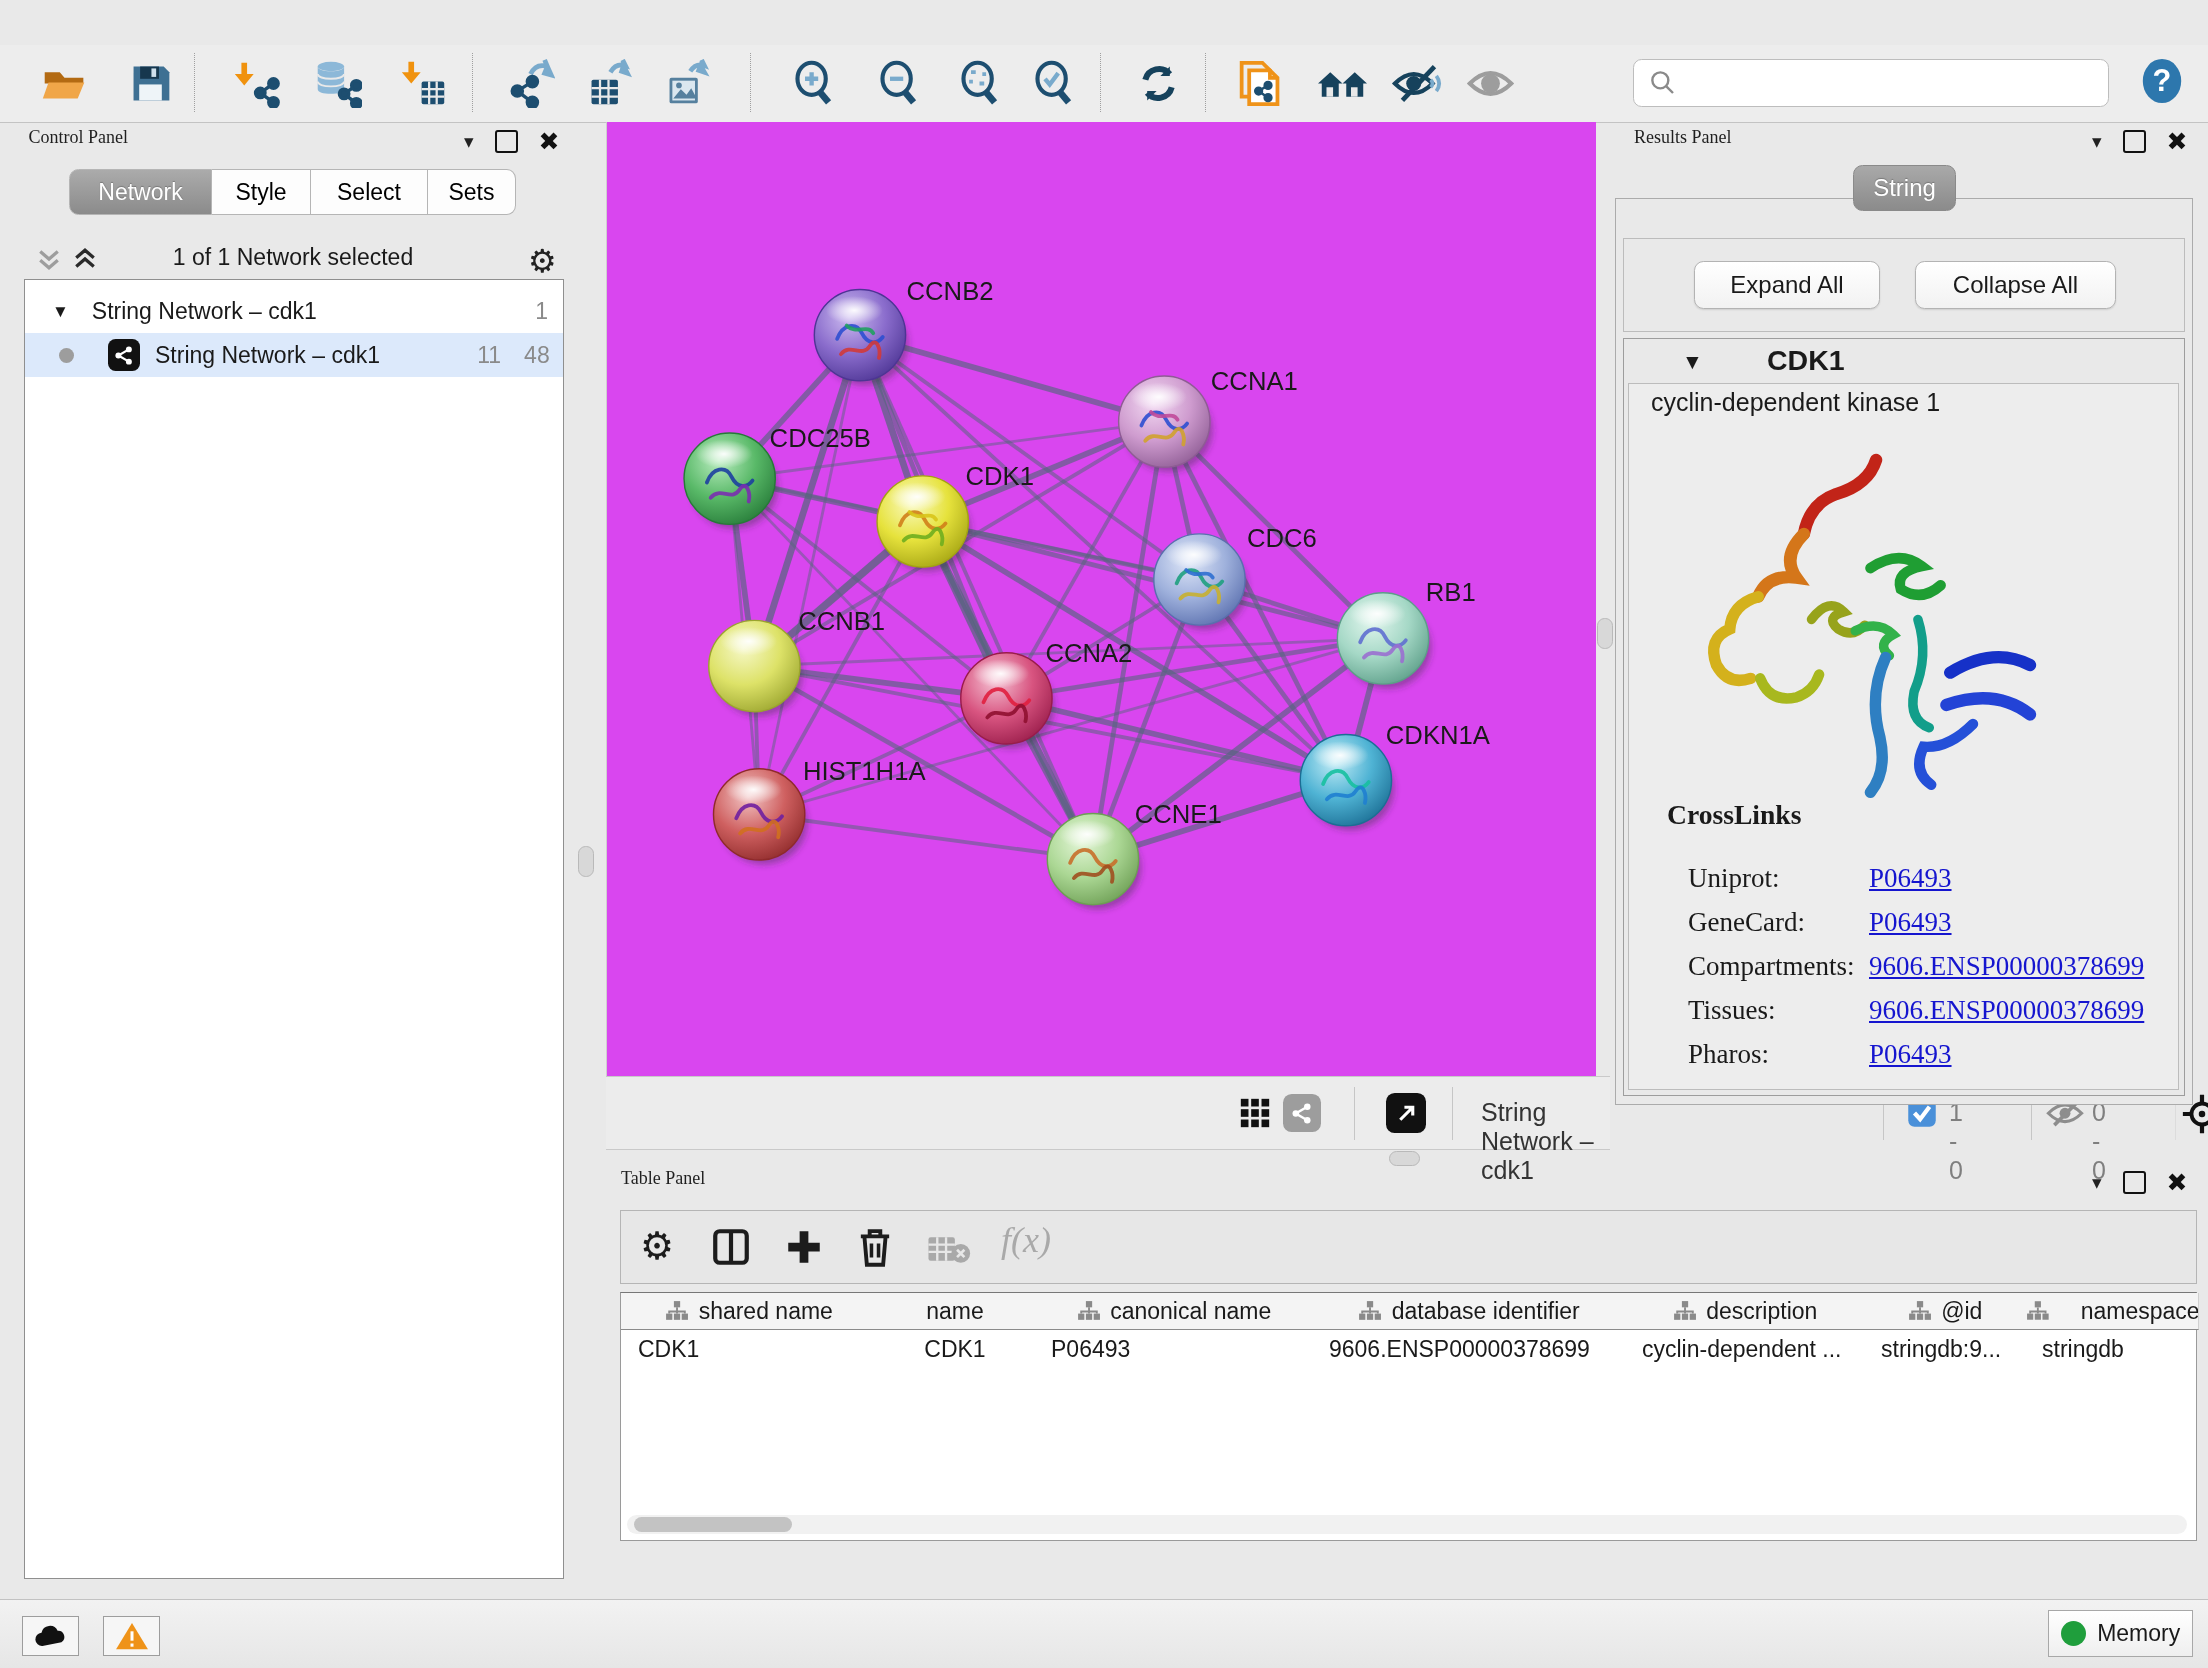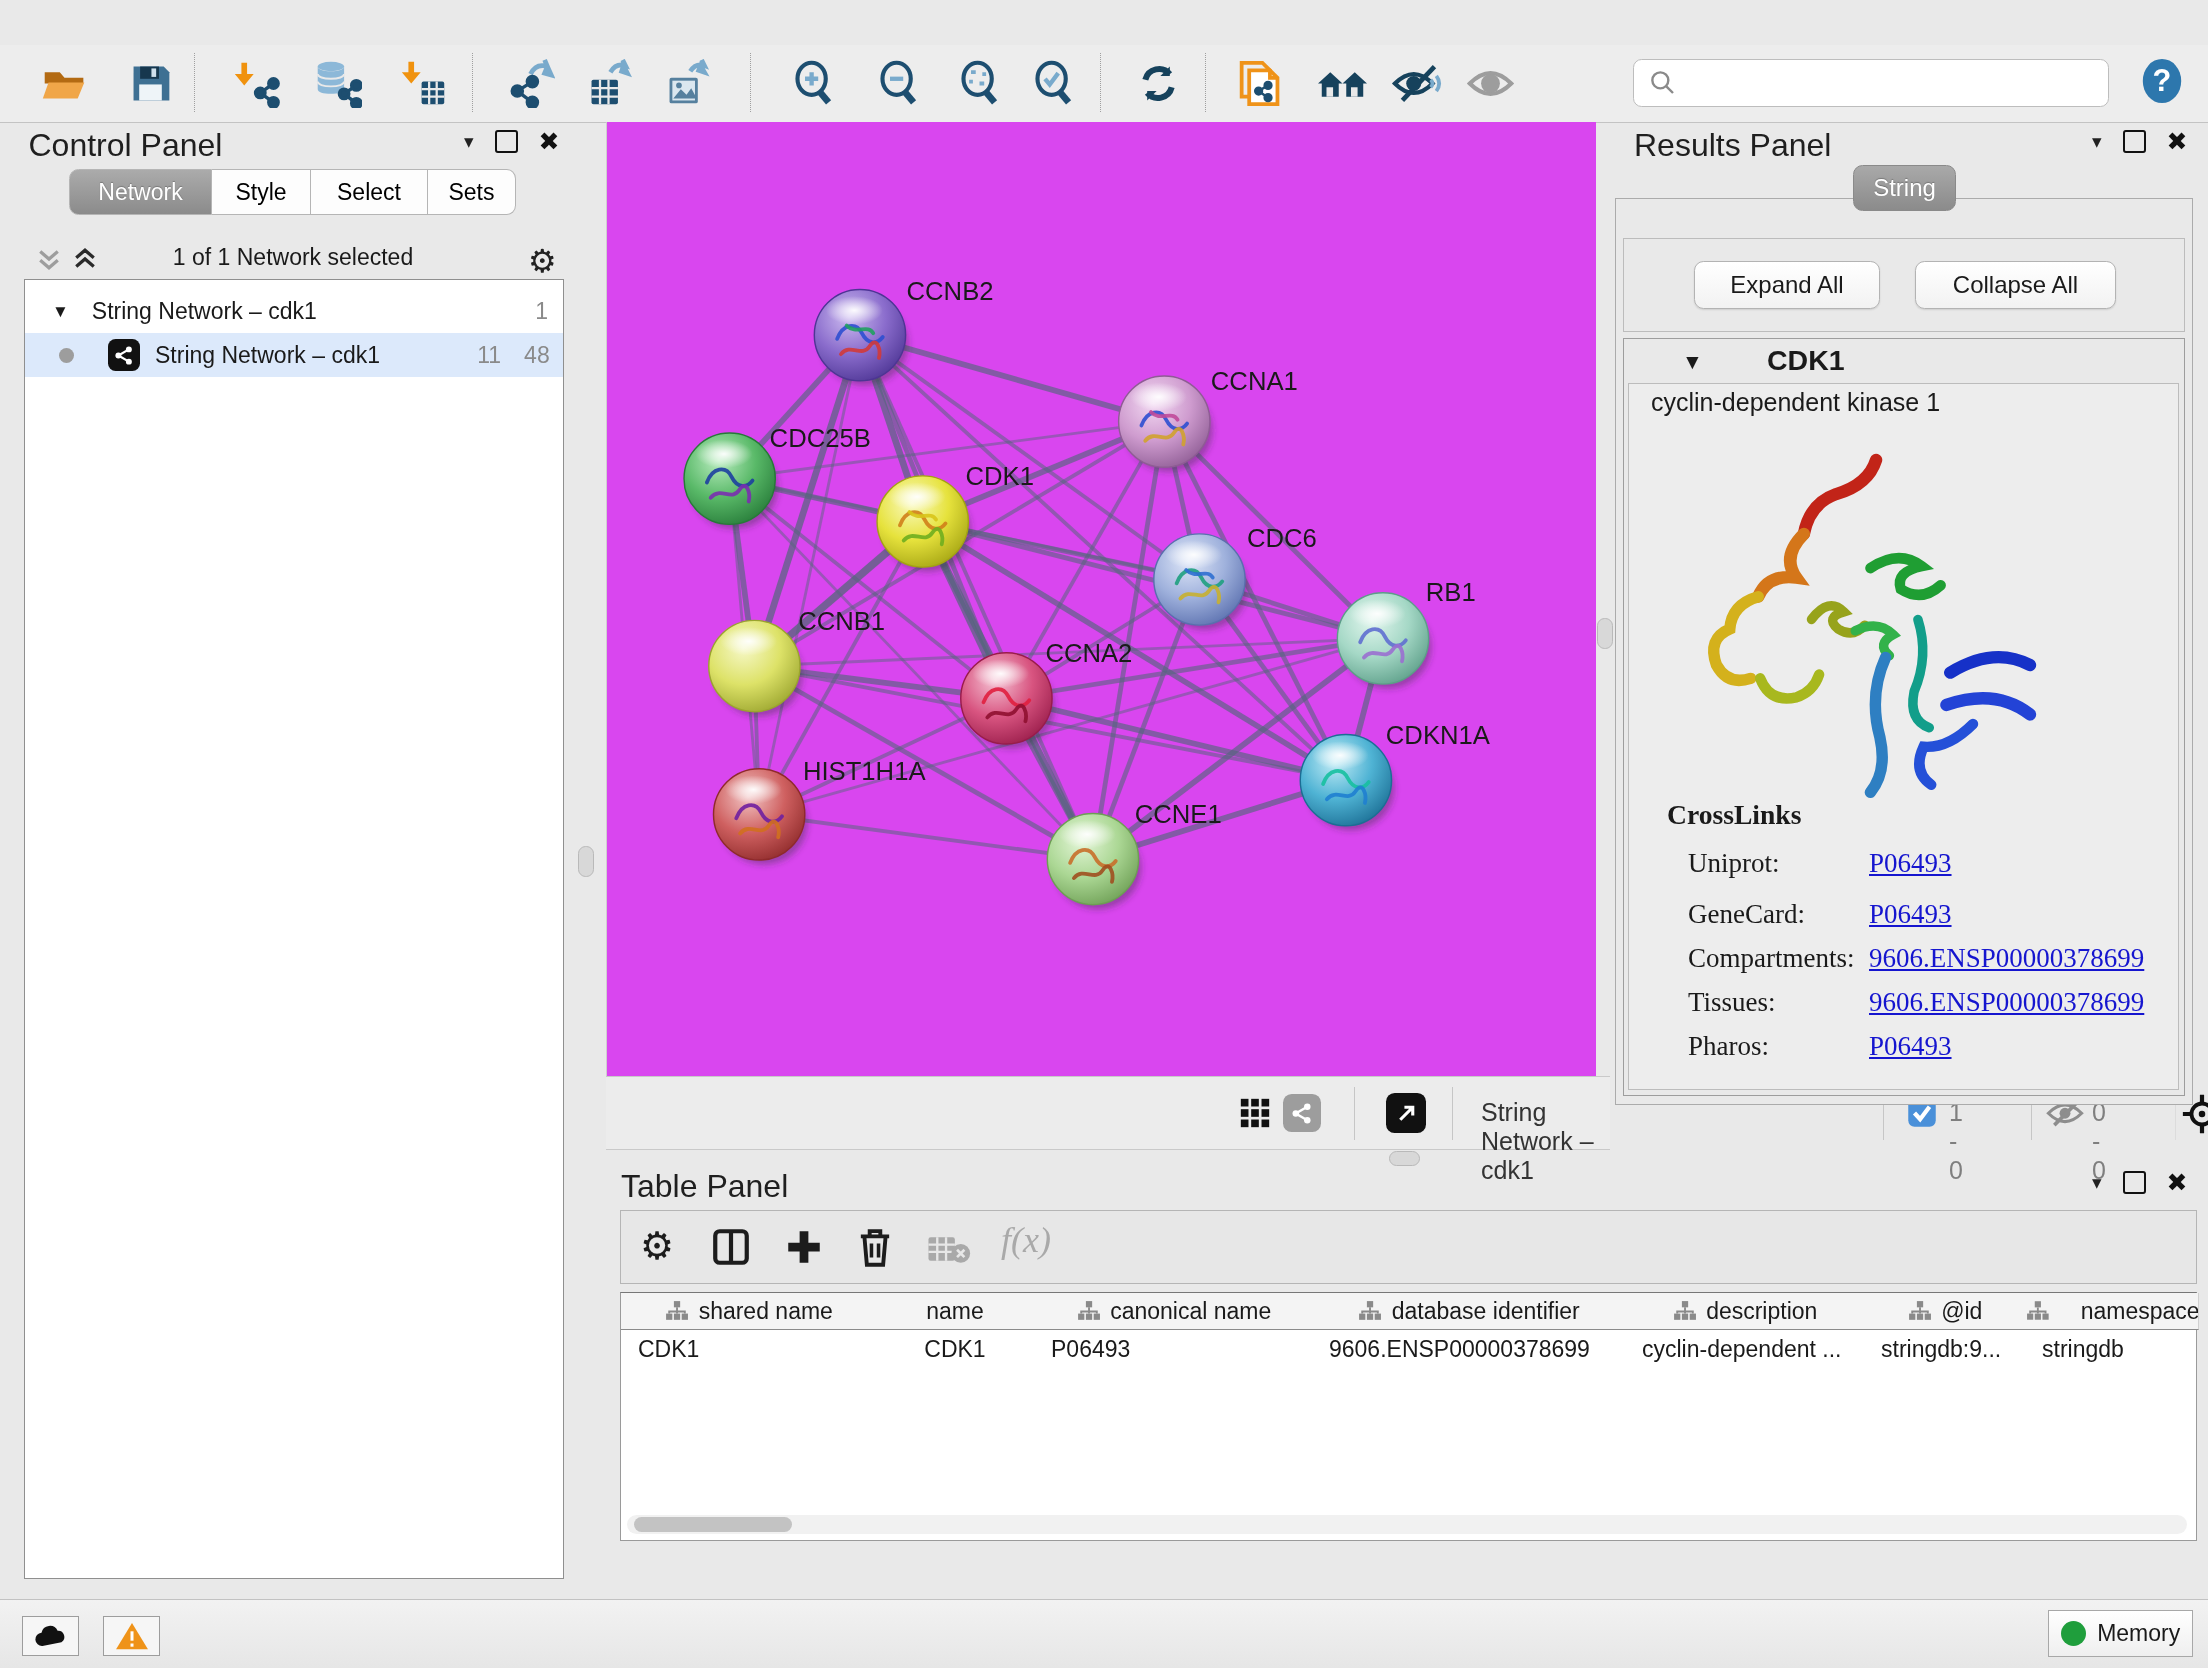--- a/index.html
+++ b/index.html
@@ -13,21 +13,21 @@
   .wtitle{width:100%;text-align:center;top:7.6px;font-size:27px;color:#4a4a4a;}
   
   .toolbar{left:0;top:45px;width:2208px;height:77px;background:#ededed;border-bottom:1px solid #c3c3c3;}
   .tbtn{width:57px;height:57px;top:9.5px;display:flex;align-items:center;justify-content:center;}
   .tsep{top:7.6px;width:0;height:59px;border-left:1.9px dotted #9f9f9f;}
   .search{left:1633px;top:14.3px;width:474px;height:46px;background:#fff;border:1px solid #bdbdbd;
           border-radius:8.6px;display:flex;align-items:center;}
   .search input{border:none;outline:none;font-size:23px;flex:1;background:transparent;height:38px;
                 font-family:inherit;}
   
-  .phead{font-size:32px;color:#1f1f1f;}
+  .phead{font-size:18px;color:#1f1f1f;font-family:Liberation Serif, serif;}
   .pctl{display:flex;gap:21px;align-items:center;color:#111;}
   .pctl .tri{font-size:19px;color:#222;}
   .pctl .sq{width:19px;height:19px;border:2.9px solid #111;border-radius:2.9px;}
   .pctl .x{font-size:25px;font-weight:bold;}
   
   .seg{display:flex;height:46px;border-radius:9.5px;}
   .seg .s{display:flex;align-items:center;justify-content:center;font-size:23px;background:#fdfdfd;
           border:1px solid #b5b5b5;border-left:none;color:#000000;}
   .seg .s:first-child{border-left:1px solid #b5b5b5;border-radius:9.5px 0 0 9.5px;}
   .seg .s:last-child{border-radius:0 9.5px 9.5px 0;}
@@ -626,21 +626,21 @@
       <path d="M262 196 q12 38 -4 76 q-6 30 16 38" stroke="#129e8a" stroke-width="10"></path>
       <path d="M228 236 q-18 40 -6 84 q8 36 -10 58" stroke="#2e7fc2" stroke-width="12"></path>
       <path d="M296 252 q46 -28 84 -8" stroke="#1631c8" stroke-width="13"></path>
       <path d="M292 286 q52 -18 88 10" stroke="#2343d6" stroke-width="13"></path>
       <path d="M320 306 q-26 26 -52 24 q-12 26 8 40" stroke="#2450d8" stroke-width="11"></path>
     </g>
   </svg>
 
   <div class="abs serif" style="left:1667px;top:799px;font-size:27.6px;font-weight:bold">CrossLinks</div>
   <div id="crosslinks" class="abs" style="left:1688px;top:848px;width:476px">
-      <div class="serif" style="display: flex; height: 44px; align-items: flex-start; font-size: 27px;">
+      <div class="serif" style="display: flex; height: 44px; align-items: center; font-size: 27px; margin-top: 8px;">
         <span style="width: 181px;">Uniprot:</span>
         <a class="xlink" href="#">P06493</a>
       </div>
       <div class="serif" style="display: flex; height: 44px; align-items: center; font-size: 27px;">
         <span style="width: 181px;">GeneCard:</span>
         <a class="xlink" href="#">P06493</a>
       </div>
       <div class="serif" style="display: flex; height: 44px; align-items: center; font-size: 27px;">
         <span style="width: 181px;">Compartments:</span>
         <a class="xlink" href="#">9606.ENSP00000378699</a>

